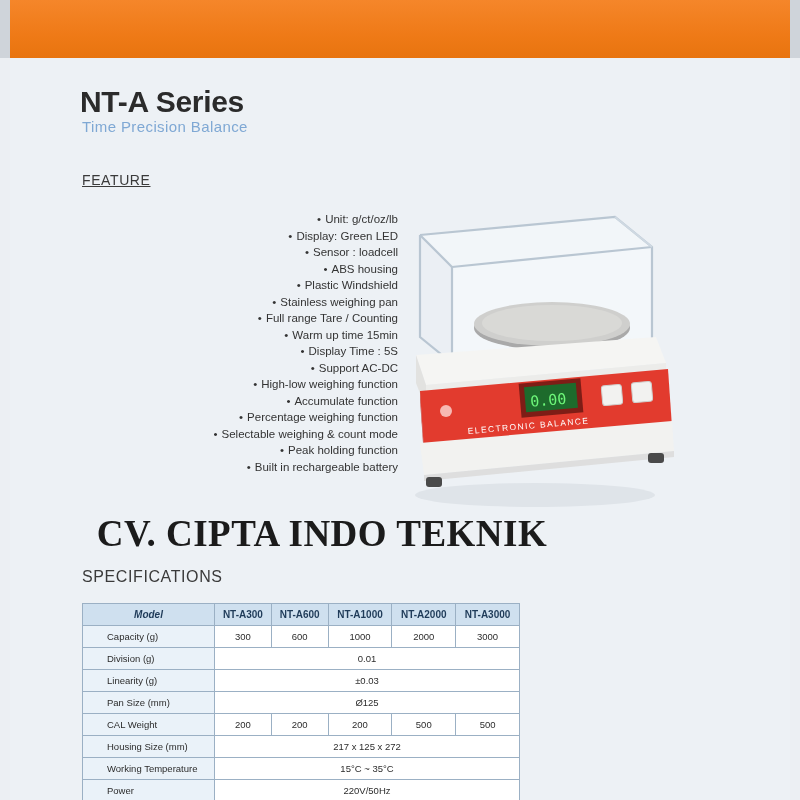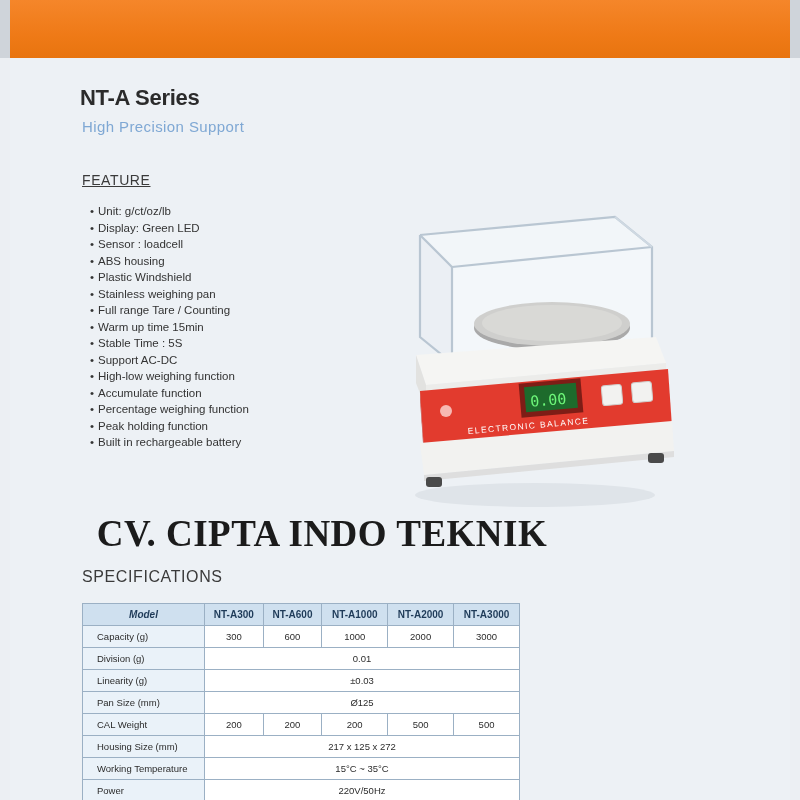--- a/index.html
+++ b/index.html
@@ -29,21 +29,21 @@
   .topbar-grey-right{
     position:absolute;right:0;top:0;width:10px;height:58px;background:#cfd4da;
   }
   .sheet{
     position:absolute;left:10px;top:58px;width:780px;height:742px;
     background:#edf1f5;
   }
   
   .title{
     position:absolute;left:80px;top:85px;
-    font-size:22px;font-weight:bold;color:#2b2b2b;letter-spacing:-0.3px;
+    font-size:30px;font-weight:bold;color:#2b2b2b;letter-spacing:-0.3px;
   }
   .subtitle{
     position:absolute;left:82px;top:118px;
     font-size:15px;color:#7fa8d4;letter-spacing:0.4px;
   }
   .feature-head{
     position:absolute;left:82px;top:172px;
     font-size:14px;color:#3a3a3a;letter-spacing:0.6px;text-decoration:underline;
   }
   .feature-list{
@@ -53,21 +53,21 @@
   .feature-list li{
     list-style:none;
     font-size:11.5px;color:#333;
     line-height:16.5px;
     white-space:nowrap;
   }
   .feature-list li:before{
     content:"\2022";
     margin-right:4px;color:#333;
   }
-  .feature-list{margin:8px;padding:0;}
+  .feature-list{margin:16px;padding:0;text-align:right;}
   
   .watermark{
     position:absolute;left:0;top:512px;width:644px;
     text-align:center;
     font-family:"Liberation Serif", serif;
     font-weight:bold;
     font-size:37px;
     color:#1b1b1b;
     letter-spacing:0.5px;
   }
@@ -93,21 +93,21 @@
   }
   table.spec th{
     background:#cfe0ef;
     font-weight:bold;
     color:#1f3b59;
     font-size:10px;
   }
   table.spec td.label{
     background:#eaf2f9;
     text-align:left;
-    padding-left:14px;
+    padding-left:24px;
     width:105px;
     color:#2c2c2c;
   }
   
   .photo{
     position:absolute;left:380px;top:195px;width:320px;height:330px;
   }
   svg{display:block;}
 </style>
 </head>
@@ -117,38 +117,39 @@
 
   <div class="topbar">
     <div class="topbar-grey-left"></div>
     <div class="topbar-inner" style="left:10px;width:780px;"></div>
     <div class="topbar-grey-right"></div>
   </div>
 
   <div class="sheet"></div>
 
   <div class="title">NT-A Series</div>
-  <div class="subtitle">High Precision Support</div>
+  <div class="subtitle">Time Precision Balance</div>
 
   <div class="feature-head">FEATURE</div>
 
   <ul class="feature-list">
     <li>Unit: g/ct/oz/lb</li>
     <li>Display: Green LED</li>
     <li>Sensor :  loadcell</li>
     <li>ABS housing</li>
     <li>Plastic Windshield</li>
     <li>Stainless weighing pan</li>
     <li>Full range Tare / Counting</li>
     <li>Warm up time 15min</li>
-    <li>Stable Time : 5S</li>
+    <li>Display Time : 5S</li>
     <li>Support AC-DC</li>
     <li>High-low weighing function</li>
     <li>Accumulate function</li>
     <li>Percentage weighing function</li>
+    <li>Selectable weighing &amp; count mode</li>
     <li>Peak holding function</li>
     <li>Built in rechargeable battery</li>
   </ul>
 
   <div class="photo">
     <svg width="320" height="330" viewBox="0 0 320 330">
 
       <ellipse cx="155" cy="300" rx="120" ry="12" fill="#dfe4e9"></ellipse>
 
       <g>

